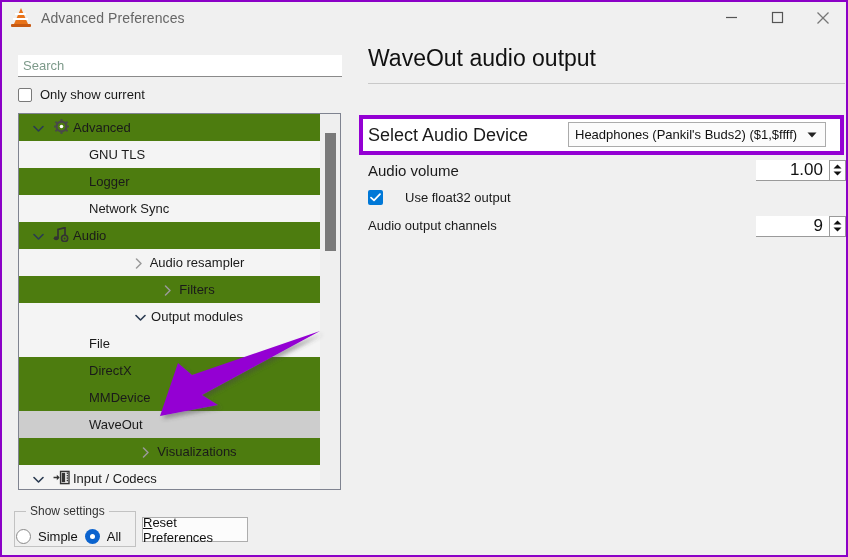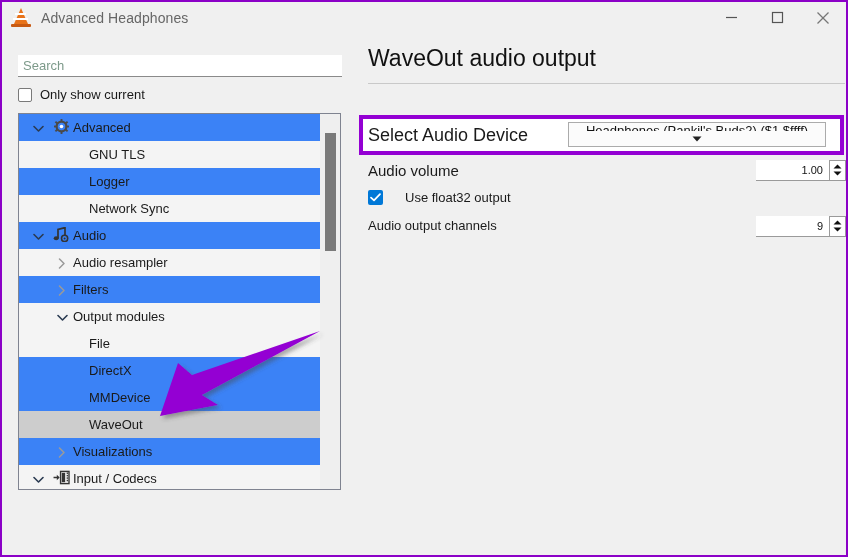--- a/index.html
+++ b/index.html
@@ -44,35 +44,35 @@
   .search-input::placeholder{color:#7d9a8a;opacity:1;}
   .onlycur{position:absolute;left:16px;top:54px;display:flex;align-items:center;gap:8px;}
   .cb-empty{
     width:14px;height:14px;box-sizing:border-box;border:1px solid #7a7a7a;
     background:#fff;border-radius:2px;
   }
   .onlycur-label{font-size:13px;color:#1a1a1a;}
   
   .tree-frame{
     position:absolute;left:16px;top:80px;width:323px;height:377px;
-    box-sizing:border-box;border:1px solid #7f8390;background:#3b82f6;overflow:hidden;
+    box-sizing:border-box;border:1px solid #7f8390;background:#4d7c0f;overflow:hidden;
   }
   .tree-list{position:absolute;left:0;top:0;width:302px;}
   .trow{
     height:27px;display:flex;align-items:center;box-sizing:border-box;
     font-size:13px;color:#1a1a1a;width:302px;
   }
   .trow.alt{background:#f4f4f4;}
   .trow.sel{background:#cdcdcd;}
   .tw{display:inline-block;width:22px;text-align:center;flex:0 0 auto;color:#5a5a5a;}
   .tw svg{vertical-align:middle;}
   .ticon{display:inline-block;width:24px;flex:0 0 auto;text-align:center;}
   .tlabel{white-space:nowrap;}
   .ind0 .tw{margin-left:8px;}
-  .ind1{padding-left:32px;}
+  .ind1{padding-left:32px;justify-content:center;}
   .ind2{padding-left:48px;}
   .scrolltrack{
     position:absolute;right:0;top:0;width:20px;height:375px;background:#efefef;
   }
   .scrollthumb{
     position:absolute;right:4px;top:19px;width:11px;height:118px;background:#7a7a7a;
   }
   
   .arrow-ann{position:absolute;left:0;top:0;pointer-events:none;}
   
@@ -85,31 +85,31 @@
     position:absolute;left:5px;top:82px;width:485px;height:40px;box-sizing:border-box;
     border:4px solid #9400D3;background:#fff;
   }
   .row-dev{
     position:absolute;left:14px;top:90px;width:470px;height:24px;display:flex;align-items:center;
   }
   .dev-label{font-size:18px;color:#1a1a1a;}
   .combo{
     position:absolute;left:214px;top:89px;width:258px;height:25px;box-sizing:border-box;
     border:1px solid #ababab;background:#fbfbfb;display:flex;align-items:center;
-    padding:0 6px;font-size:13px;color:#111;flex-direction:column;
+    padding:0 6px;font-size:13px;color:#111;
   }
   .combo-val{flex:1;white-space:nowrap;overflow:hidden;}
   .combo-arrow{width:14px;text-align:center;}
   .row-vol{position:absolute;left:14px;top:127px;width:470px;height:22px;}
   .row-vol .lbl{position:absolute;left:0;top:2px;font-size:15px;}
   .spin{
     position:absolute;height:21px;box-sizing:border-box;background:#fff;
     border:none;border-bottom:1px solid #9a9a9a;display:flex;align-items:center;
   }
-  .spin .val{flex:1;text-align:right;padding-right:6px;font-size:11px;color:#111;}
+  .spin .val{flex:1;text-align:right;padding-right:6px;font-size:17px;color:#111;}
   .spin-btns{
     width:17px;height:21px;box-sizing:border-box;border:1px solid #9a9a9a;background:#fff;
     display:flex;flex-direction:column;align-items:center;justify-content:center;gap:2px;
   }
   .spin-btns svg{display:block;}
   .row-f32{position:absolute;left:14px;top:157px;display:flex;align-items:center;gap:22px;}
   .cb-checked{
     width:15px;height:15px;background:#0078D7;border-radius:2px;
     display:flex;align-items:center;justify-content:center;
   }
@@ -147,21 +147,21 @@
 
 <div id="app">
 
   <div class="titlebar">
     <div class="app-icon">
       <div class="cone"></div>
         <div class="cone-s1"></div>
         <div class="cone-s2"></div>
         <div class="cone-base"></div>
     </div>
-    <div class="title-text">Advanced Headphones</div>
+    <div class="title-text">Advanced Preferences</div>
     <div class="winbtns">
       <div class="winbtn">
         <svg width="13" height="13" viewBox="0 0 13 13">
             <line x1="1" y1="6.5" x2="12" y2="6.5" stroke="#555" stroke-width="1.2"></line>
           </svg>
       </div>
       <div class="winbtn">
         <svg width="13" height="13" viewBox="0 0 13 13">
             <rect x="1.5" y="1.5" width="10" height="10" fill="none" stroke="#555" stroke-width="1.2"></rect>
           </svg>
@@ -360,13 +360,31 @@
               <path d="M4.5,0.5 L8.5,4.5 L0.5,4.5 Z" fill="#111"></path>
             </svg>
           <svg width="9" height="5" viewBox="0 0 9 5">
               <path d="M0.5,0.5 L8.5,0.5 L4.5,4.5 Z" fill="#111"></path>
             </svg>
         </span>
       </div>
     </div>
   </div>
 
+  <div class="bottombar">
+    <div class="groupbox"></div>
+    <div class="group-title">Show settings</div>
+
+    <div class="radios">
+      <span class="radio-o"></span>
+      <span class="rlabel">Simple</span>
+      <span class="radio-on">
+          <i></i>
+        </span>
+      <span class="rlabel">All</span>
+    </div>
+
+    <div class="btn reset-btn">
+      <span><u>R</u><span id="reset-rest">eset Preferences</span></span>
+    </div>
+
+  </div>
 </div>
 
 </body></html>

